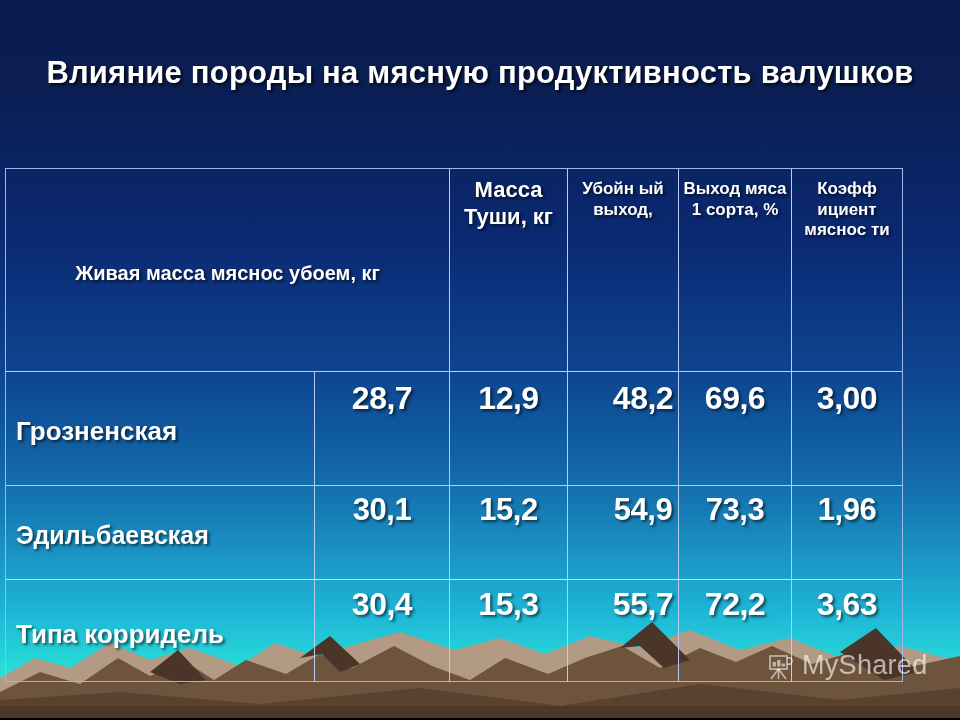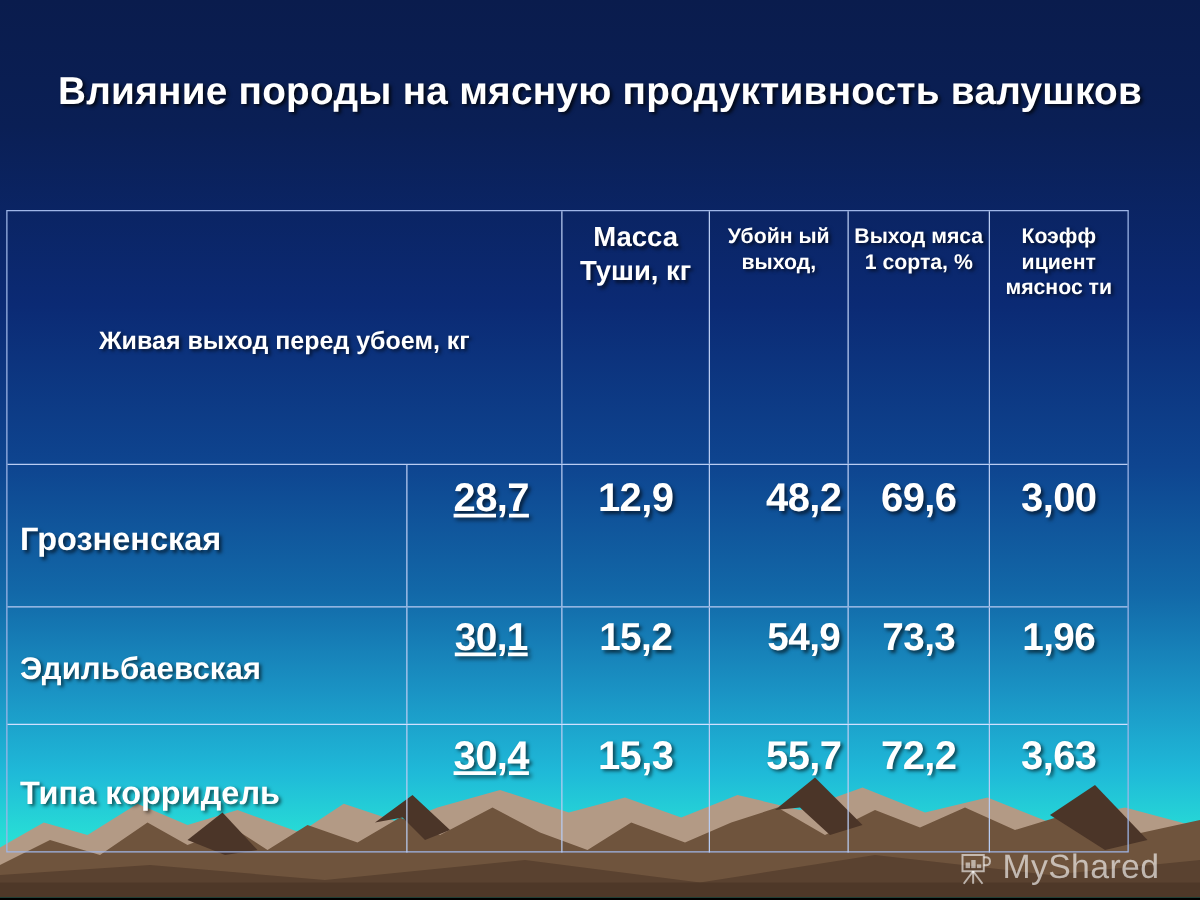--- a/index.html
+++ b/index.html
@@ -110,21 +110,21 @@
     line-height: 1.22;
     padding-top: 10px;
   }
   .h-c1 .hdr-txt { font-size: 22px; padding-top: 8px; }
   .h-c2 .hdr-txt { font-size: 17px; }
   .h-c3 .hdr-txt { font-size: 17px; }
   .h-c4 .hdr-txt { font-size: 17px; }
 
   
   .b-breed { left: 0px;   width: 308px; align-items: center; }
-  .b-c0    { left: 319px; width: 135px; text-decoration: underline; }
+  .b-c0    { left: 308px; width: 135px; }
   .b-c1    { left: 443px; width: 118px; }
   .b-c2    { left: 561px; width: 111px; padding-left: 40px; }
   .b-c3    { left: 672px; width: 113px; }
   .b-c4    { left: 785px; width: 111px; }
 
   .breed-txt {
     font-size: 26px;
     font-weight: bold;
     text-align: left;
     width: 100%;
@@ -143,21 +143,21 @@
     width: 100%;
     letter-spacing: -.5px;
   }
   .r2 .num { font-size: 31px; padding-top: 6px; }
   .r3 .num { font-size: 32px; padding-top: 6px; }
 
   
   .watermark {
     position: absolute;
     left: 762px;
-    top: 676px;
+    top: 648px;
     display: flex;
     align-items: center;
     gap: 6px;
     pointer-events: none;
   }
   .watermark .wm-text {
     color: rgba(255,255,255,.62);
     font-size: 27px;
     font-weight: normal;
     letter-spacing: .3px;
@@ -182,21 +182,21 @@
     <polygon fill="#5a4230" points="0,112 120,104 260,116 420,100 560,118 700,96 840,112 960,100 960,130 0,130"></polygon>
     <rect fill="#4e3828" x="0" y="118" width="960" height="12"></rect>
   </svg>
 
   <div class="title">Влияние породы на мясную продуктивность валушков</div>
 
   <div class="table">
 
     <div class="row header">
       <div class="cell h-breed">
-        <div class="txt">Живая выход перед убоем, кг</div>
+        <div class="txt">Живая масса мяснос убоем, кг</div>
       </div>
       <div class="cell h-c1 vline">
         <div class="hdr-txt">Масса Туши, кг</div>
       </div>
       <div class="cell h-c2 vline">
         <div class="hdr-txt">Убойн ый выход,</div>
       </div>
       <div class="cell h-c3 vline">
         <div class="hdr-txt">Выход мяса 1 сорта, %</div>
       </div>

